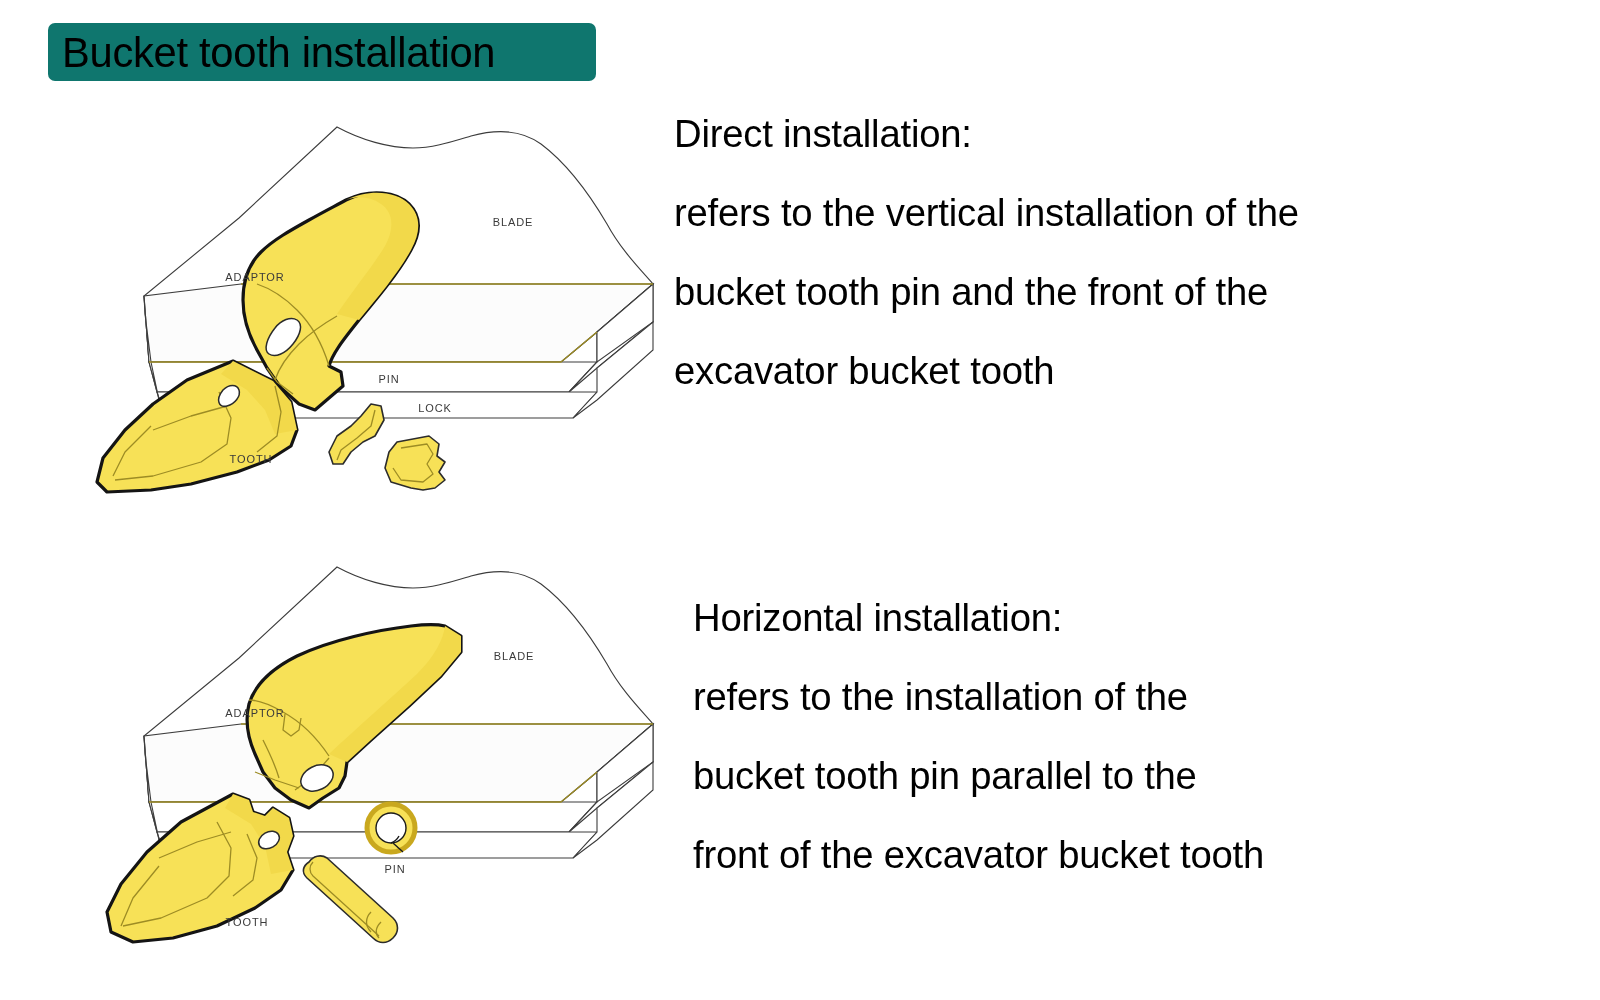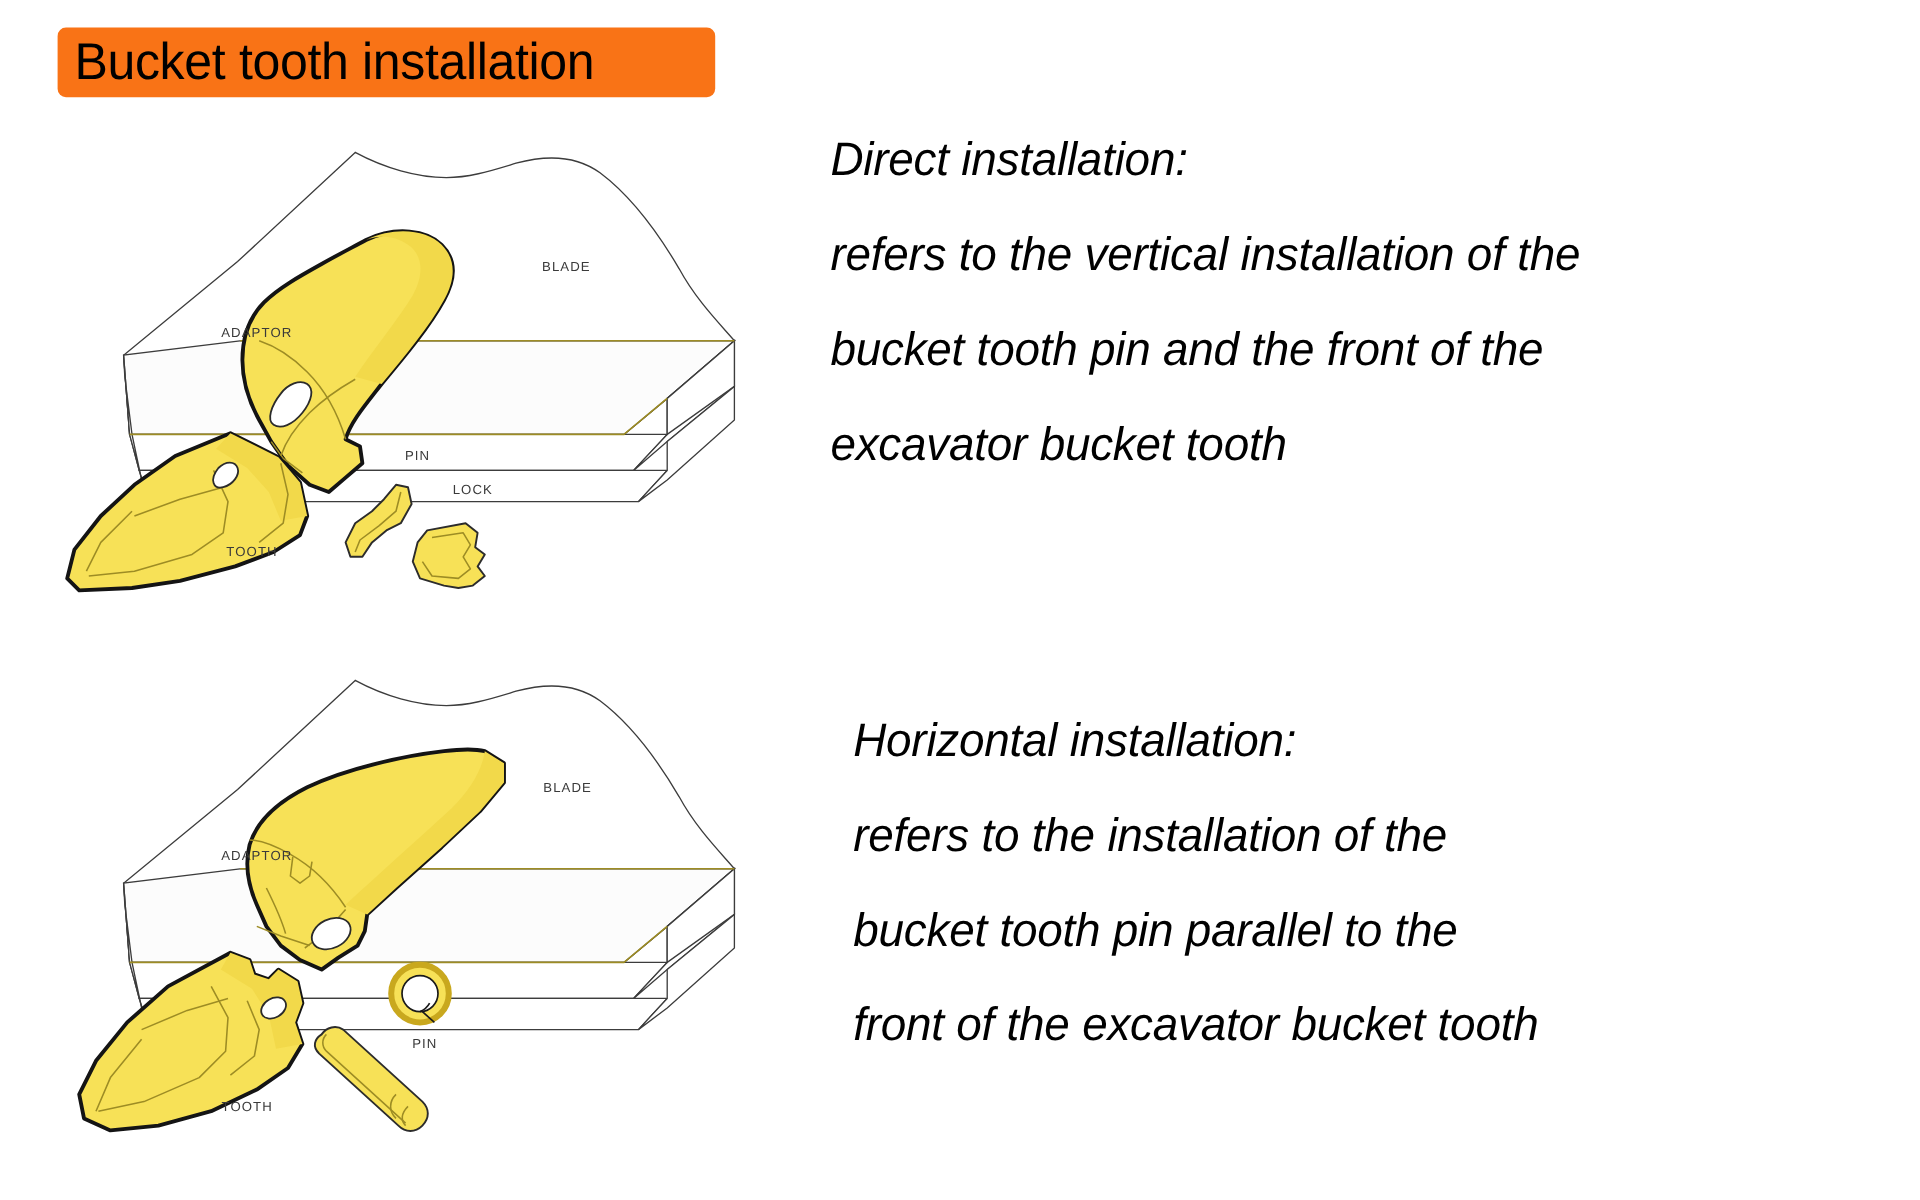--- a/index.html
+++ b/index.html
@@ -35,42 +35,42 @@
     letter-spacing: -0.3px;
     white-space: nowrap;
     font-weight: 400;
     transform: scaleX(0.97);
     transform-origin: left center;
   }
 
   
   .text-block {
     position: absolute;
-    left: 692px;
+    left: 674px;
     width: 840px;
-    font-style: italic;
   }
   #text-block-direct { top: 94px; }
   #text-block-horizontal { top: 578px; margin-left: 19px; }
 
   .text-line {
     font-size: 39px;
     line-height: 79px;
     color: #000000;
     white-space: nowrap;
     letter-spacing: -0.2px;
     transform: scaleX(0.98);
     transform-origin: left center;
   }
 
   
   .diagram {
     position: absolute;
     left: 0px;
     width: 680px;
+    padding-left: 41px;
   }
   #diagram-direct { top: 100px; height: 420px; }
   #diagram-horizontal { top: 540px; height: 440px; }
   .diagram svg { display: block; width: 680px; }
 
   .dim-label {
     font-family: "Liberation Sans", sans-serif;
     font-size: 11px;
     fill: #3a3a3a;
     letter-spacing: 0.9px;
@@ -80,21 +80,21 @@
   .metal-face-2 { fill: #fcfcfc; stroke: #3c3c3c; stroke-width: 1.1; }
   .yellow-body  { fill: #f7e157; stroke: #141414; stroke-width: 3.2; stroke-linejoin: round; }
   .yellow-body-thin { fill: #f7e157; stroke: #2c2c2c; stroke-width: 1.6; stroke-linejoin: round; }
   .yellow-shade { fill: #f2d94a; stroke: none; }
   .crease       { fill: none; stroke: #9d8c24; stroke-width: 1.3; stroke-linejoin: round; }
   .hole         { fill: #ffffff; stroke: #2b2b2b; stroke-width: 1.5; }
 </style>
 </head>
 <body style="background: rgb(255, 255, 255);">
 
-<div id="title-banner" style="background: #f97316;">
+<div id="title-banner" style="background: #0f766e;">
   <span class="title-text" style="color: rgb(0, 0, 0);">Bucket tooth installation</span>
 </div>
 
 <div class="diagram" id="diagram-direct">
   <svg viewBox="0 0 680 420" width="680" height="420" xmlns="http://www.w3.org/2000/svg">
 
     <g>
       <path class="metal-face" d="M 296,27 L 198,118 L 103,196 L 108,262 L 260,262
                L 420,262 L 520,262 L 556,232 L 612,184
                C 600,170 580,150 566,124

